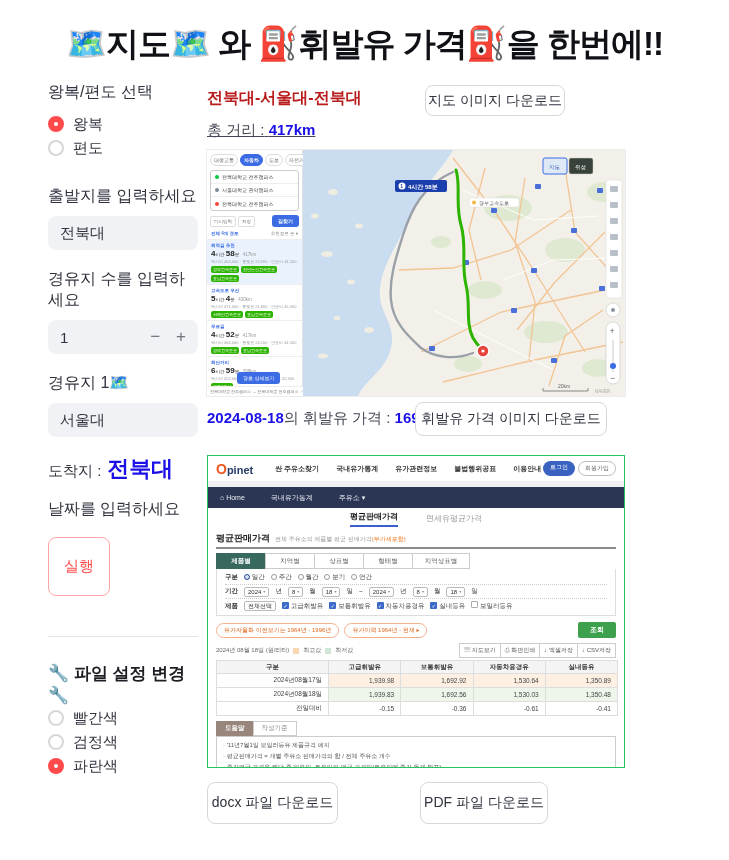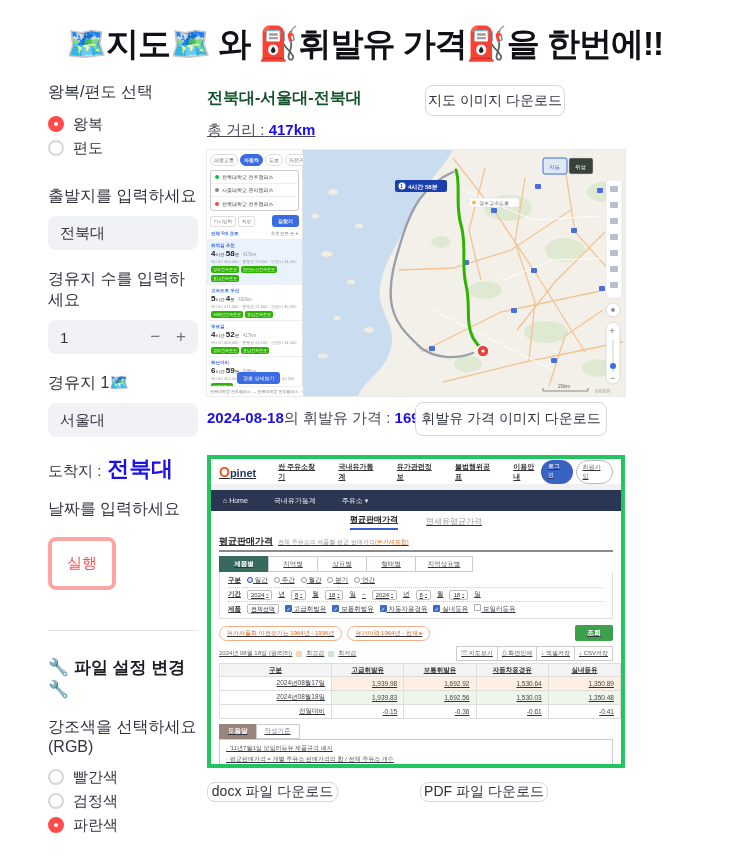--- a/index.html
+++ b/index.html
@@ -20,22 +20,22 @@
   .rad.sel::after { content:""; position:absolute; left:4px; top:4px; width:4px; height:4px; border-radius:50%; background:#fff; }
   .radio-row span.rlbl { font-size:15px; color:#31333f; }
   .inputbox { background:#f0f2f6; border-radius:8px; height:34px; display:flex; align-items:center;
     padding:0 12px; font-size:15px; color:#31333f; }
   .numbox { justify-content:space-between; }
   .numbox .stepper { display:flex; gap:16px; font-size:17px; color:#6f737c; }
   .numbox .stepper span { cursor:pointer; }
   .dest-line { display:flex; align-items:baseline; gap:6px; }
   .dest-line .dlbl { font-size:15px; color:#31333f; }
   .dest-line .dval { font-size:22px; font-weight:700; }
-  .run-btn { display:inline-block; border:4px solid #fca5a5; color:#ff4b4b; background:#fff;
-    border-radius:8px; font-size:15px; padding:13px 15px; cursor:pointer; }
+  .run-btn { display:inline-block; border:1px solid #fca5a5; color:#ff4b4b; background:#fff;
+    border-radius:8px; font-size:15px; padding:19px 15px; cursor:pointer; }
   .sb-divider { border:none; border-top:1px solid #e3e3e8; margin:40px 0 0 0; width:150px; }
   .file-title { font-size:17px; font-weight:800; color:#1c1e24; }
 
   
   .route-title { position:absolute; left:207px; top:88px; font-size:16px; font-weight:800; }
   .btn-light { background:#fff; border:1px solid #d5d7db; border-radius:8px; color:#31333f;
     display:flex; align-items:center; justify-content:center; font-size:14px; cursor:pointer; position:absolute; }
   .total-line { position:absolute; left:207px; top:121px; font-size:15px; color:#454854;text-decoration:underline; }
   .total-line b { font-weight:800; }
   .price-line { position:absolute; left:207px; top:409px; font-size:15px; color:#454854; }
@@ -68,21 +68,21 @@
   .chips { margin-top:2px; display:flex; gap:2px; flex-wrap:wrap; }
   .chip { background:#2db400; color:#fff; border-radius:2px; font-size:4px; padding:1px 2px; white-space:nowrap; }
   .nv-bottom-btn { position:absolute; left:30px; bottom:12px; background:#3b6ce4; color:#fff; border-radius:3px;
     font-size:5px; padding:3px 6px; cursor:pointer; }
   .nv-footer { position:absolute; left:0; bottom:0; width:96px; height:10px; background:#fff; border-top:1px solid #eee;
     display:flex; align-items:center; gap:2px; padding:0 3px; font-size:4px; color:#777; white-space:nowrap; overflow:hidden; }
   .nv-map { position:absolute; left:96px; top:0; width:322px; height:246px; }
 
   
   .opinet { position:absolute; left:207px; top:455px; width:418px; height:313px; background:#fff;
-    border:4px solid #22c55e; overflow:hidden;text-decoration:underline; }
+    border:1px solid #22c55e; overflow:hidden; }
   .op-head { display:flex; align-items:center; height:25px; padding:0 8px; }
   .op-logo { font-size:11px; font-weight:800; color:#233b66; }
   .op-logo .o { color:#f05a22; font-size:14px; }
   .op-nav { display:flex; gap:17px; margin-left:22px; }
   .op-nav span { font-size:7px; font-weight:700; color:#333; cursor:pointer; }
   .op-pills { margin-left:auto; display:flex; gap:3px; }
   .pill-login { background:#3a62c0; color:#fff; border-radius:999px; font-size:6px; padding:2px 7px; cursor:pointer; }
   .pill-join { background:#fff; color:#666; border:1px solid #bbb; border-radius:999px; font-size:6px; padding:2px 6px; cursor:pointer; }
   .op-strip { height:6px; background:#f1f1f1; }
   .op-navy { height:21px; background:#2b3654; display:flex; align-items:center; gap:26px; padding:0 12px; }
@@ -123,21 +123,21 @@
   .op-table td { border:1px solid #ddd; font-size:6.5px; color:#444; height:14px; text-align:right; padding-right:6px; }
   .op-table col.c0 { width:112px; }
   tr.hl-high td.num { background:#fdf0e3; }
   tr.hl-low  td.num { background:#eef6ec; }
   .helptabs { display:flex; margin:5px 8px 0 8px; }
   .htab { font-size:6.5px; padding:2px 8px; border:1px solid #ccc; color:#888; background:#fff; margin-right:-1px; cursor:pointer; }
   .htab.act { background:#98867c; border-color:#98867c; color:#fff; font-weight:700; }
   .notes { margin:0 8px; border:1px solid #ccc; padding:3px 6px; }
   .notes div { font-size:6px; color:#555; line-height:11px; white-space:nowrap; overflow:hidden; }
 
-  .dl-btn { height:20px; }
+  .dl-btn { height:42px; }
   svg text { font-family:"Liberation Sans", sans-serif; }
 </style>
 </head>
 <body>
 
 <div class="page">
 
   <h1 class="app-title">🗺️지도🗺️ 와 ⛽휘발유 가격⛽을 한번에!!</h1>
 
   <div class="sidebar">
@@ -174,36 +174,35 @@
     <div class="lbl" style="margin-top:15px;font-family:Liberation Serif, serif;">날짜를 입력하세요</div>
 
     <div style="margin-top:17px;">
       <span class="run-btn">실행</span>
     </div>
 
     <hr class="sb-divider">
 
     <div class="file-title" style="margin-top:25px;">🔧 파일 설정 변경 🔧</div>
 
-    <div class="lbl" style="margin-top:17px;">강조색을 선택하세요(RGB)</div>
     <div class="radio-row">
       <span class="rad"></span>
       <span class="rlbl">빨간색</span>
     </div>
     <div class="radio-row">
       <span class="rad"></span>
       <span class="rlbl">검정색</span>
     </div>
     <div class="radio-row">
       <span class="rad sel"></span>
       <span class="rlbl">파란색</span>
     </div>
   </div>
 
-  <div class="route-title" style="color:#14532d;">전북대-서울대-전북대</div>
+  <div class="route-title" style="color:#b91c1c;">전북대-서울대-전북대</div>
   <div class="btn-light" style="left:425px; top:85px; width:140px; height:31px;">지도 이미지 다운로드</div>
   <div class="total-line">
     <span>총 거리 :</span>
     <b style="color:#1b10e8;">417km</b>
   </div>
 
   <div class="map-block">
     <div class="nv-panel">
       <div class="nv-tabs">
         <span class="nv-tab">대중교통</span>

